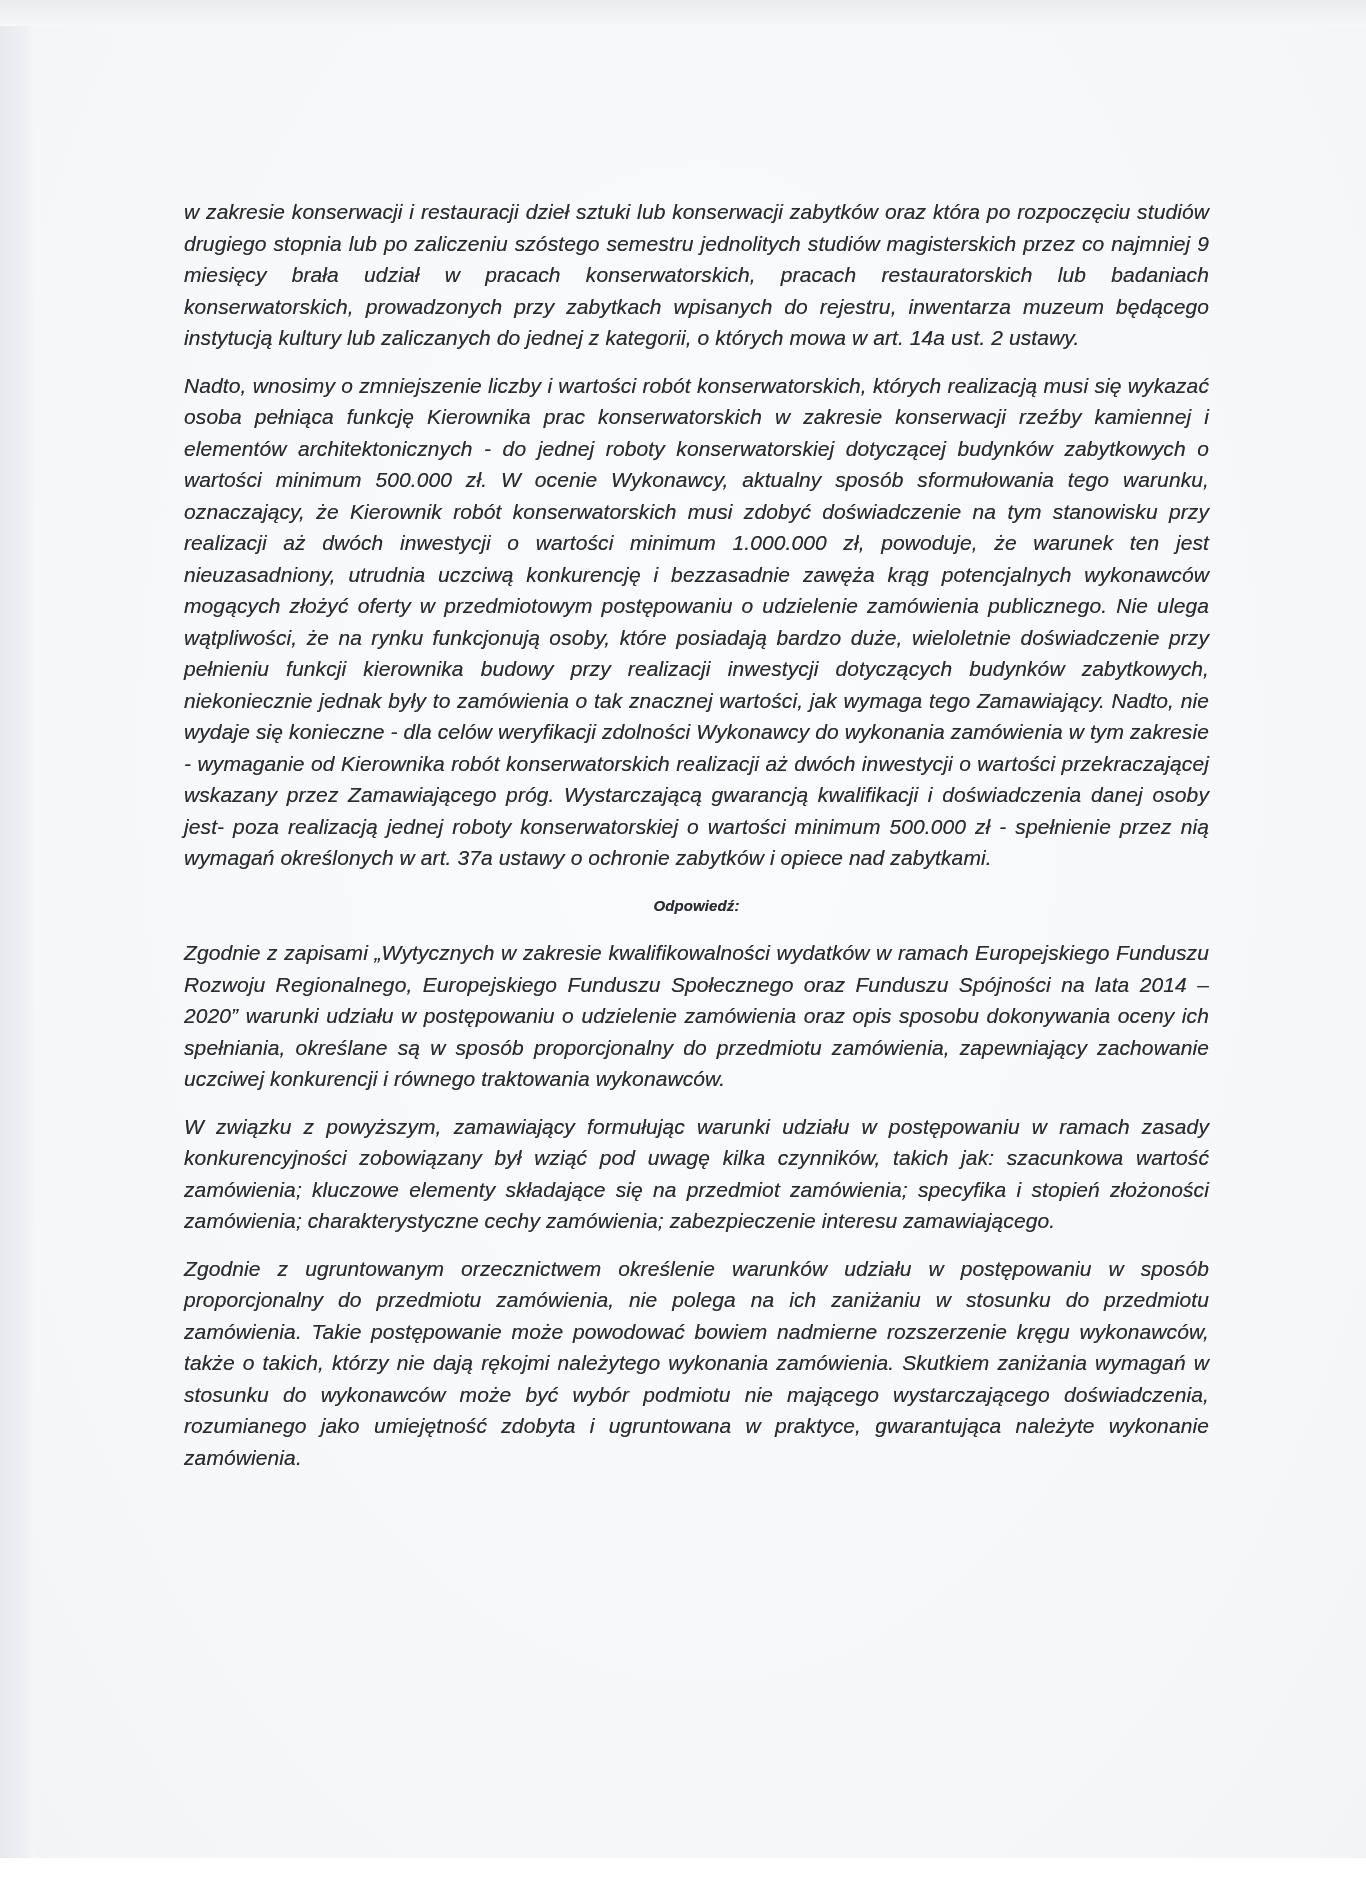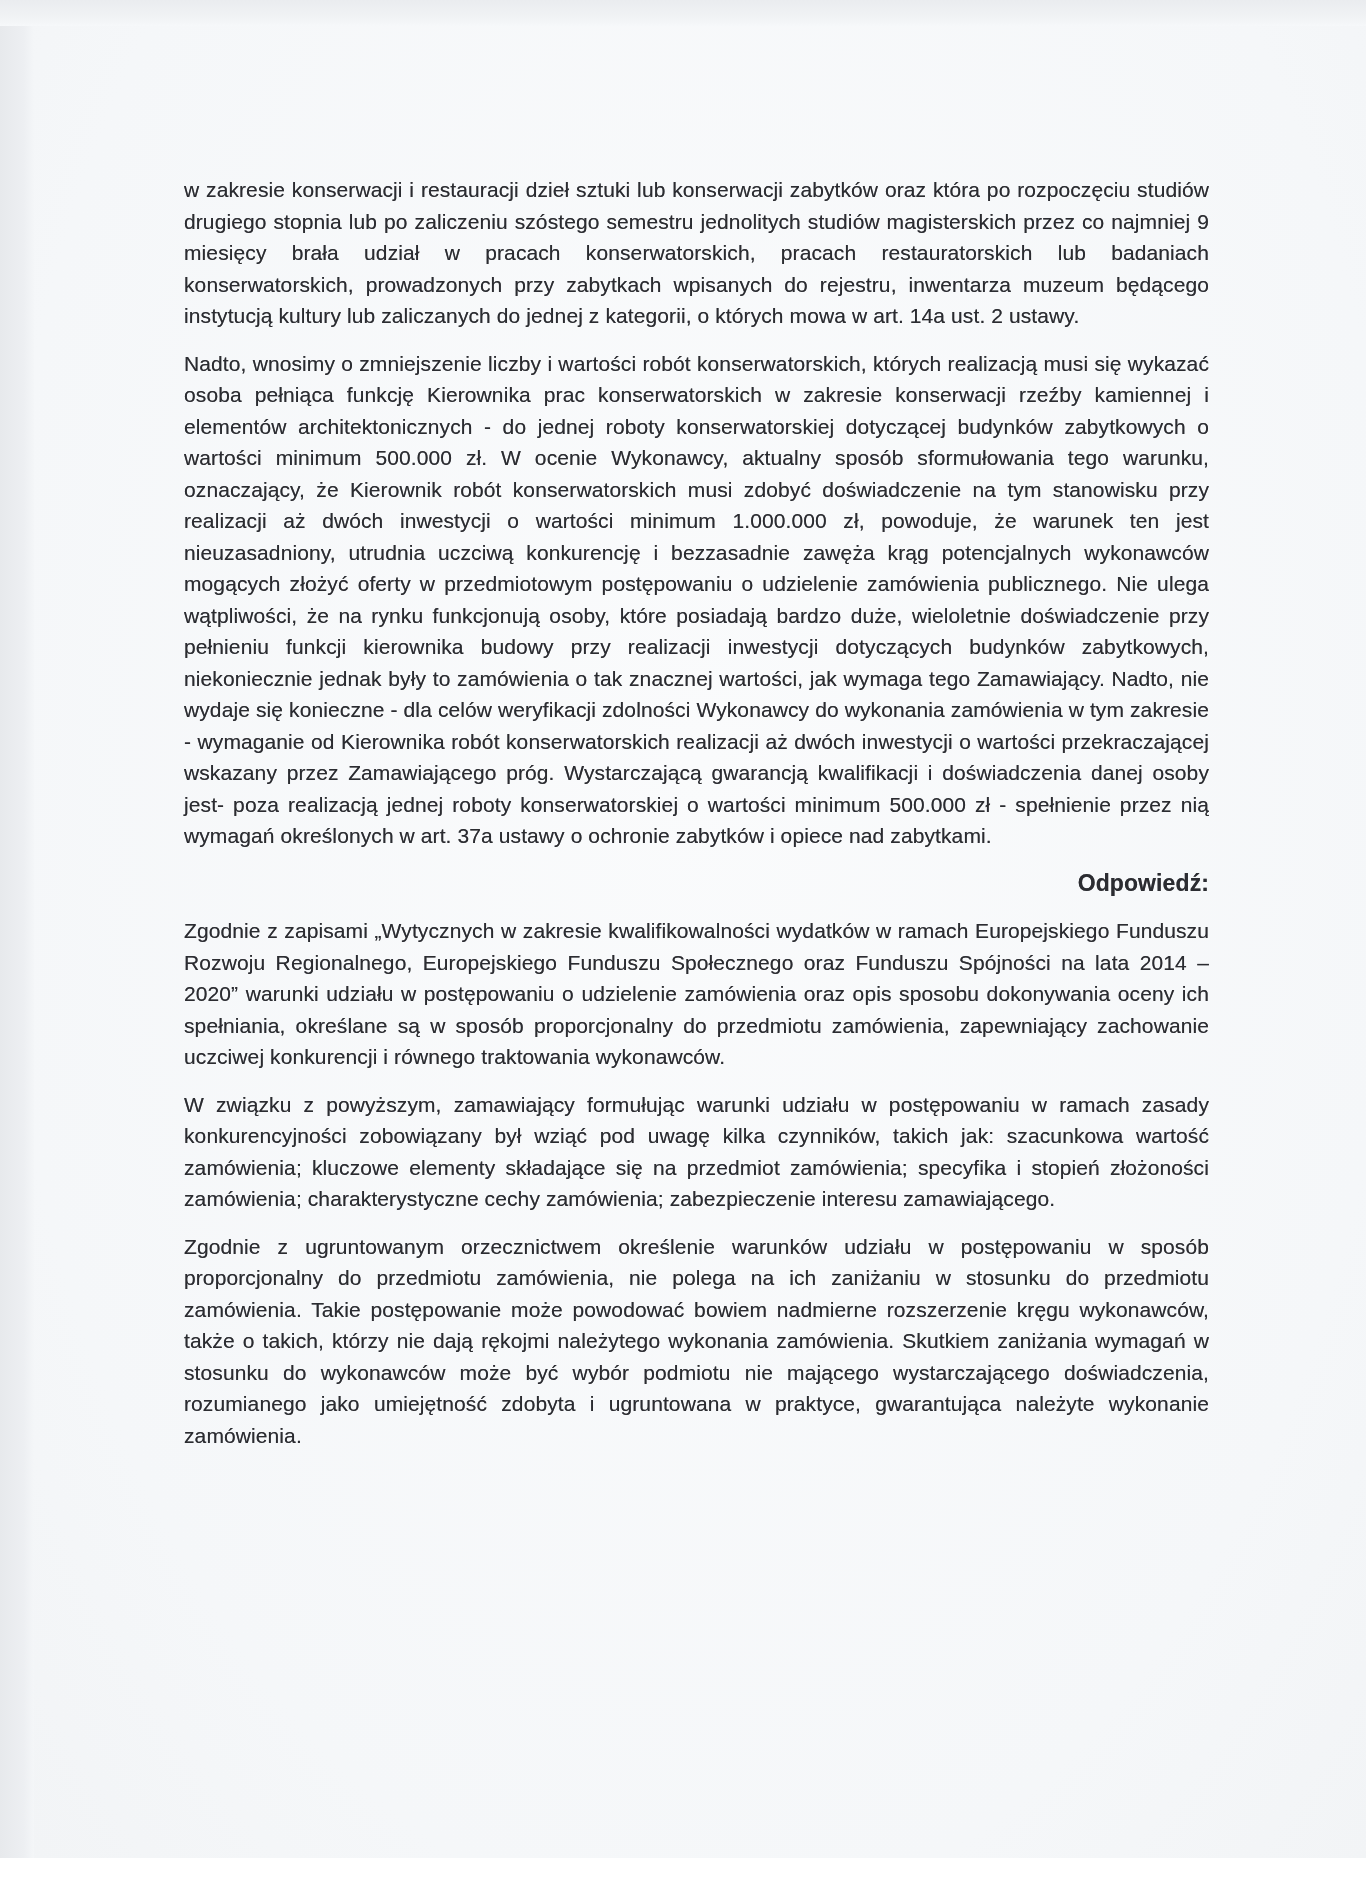--- a/index.html
+++ b/index.html
@@ -28,39 +28,40 @@
     background: #ffffff;
   }
   .paper {
     position: absolute;
     left: 34px; top: 26px; right: 0; bottom: 28px;
     background: radial-gradient(ellipse at 50% 40%, #fafbfc 0%, #f5f7f9 75%, #f2f4f6 100%);
   }
   .content {
     position: absolute;
     left: 150px;
-    top: 148px;
+    top: 170px;
     width: 1025px;
     color: #2b2c31;
     font-size: 21px;
     line-height: 31.5px;
     text-align: justify;
     
     text-shadow: 0 0 0.5px rgba(43, 44, 49, 0.6);
     letter-spacing: 0.1px;
+    font-style: italic;
   }
   .para {
     margin: 0 0 16px 0;
   }
   .heading {
     margin: 10px 0 16px 0;
-    font-size: 23px;
+    font-size: 15px;
     line-height: 31.5px;
     font-weight: bold;
-    text-align: right;
+    text-align: center;
   }
 </style>
 </head>
 <body>
 
 <div class="scan-edge-left"></div>
 <div class="scan-edge-top"></div>
 <div class="scan-edge-bottom"></div>
 
 <div class="paper">

